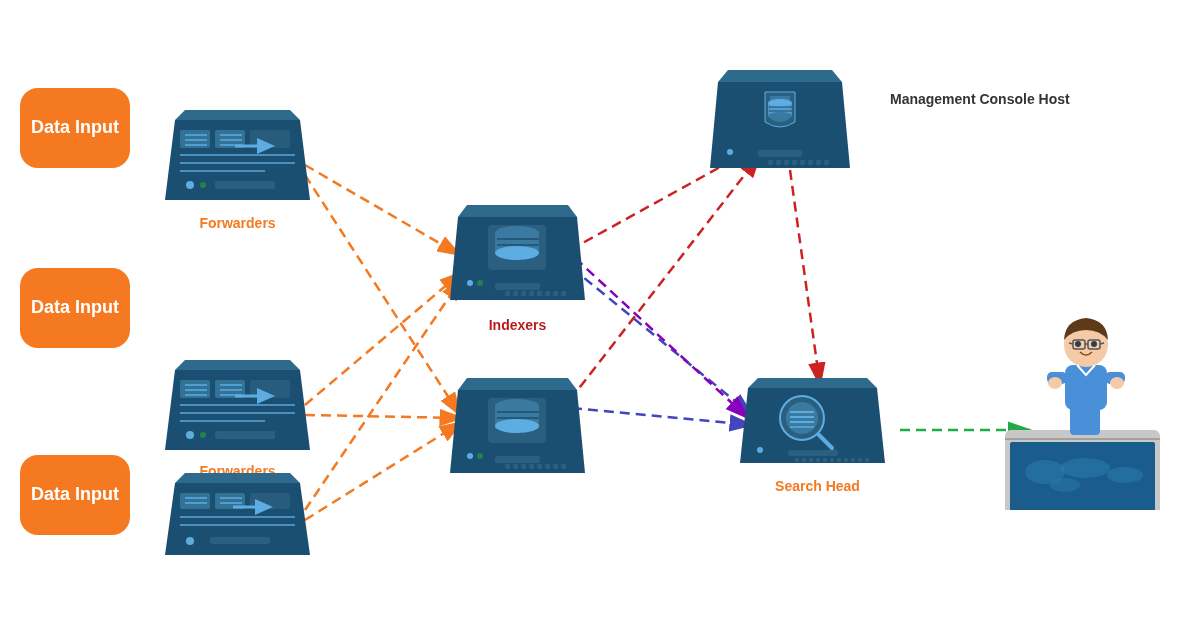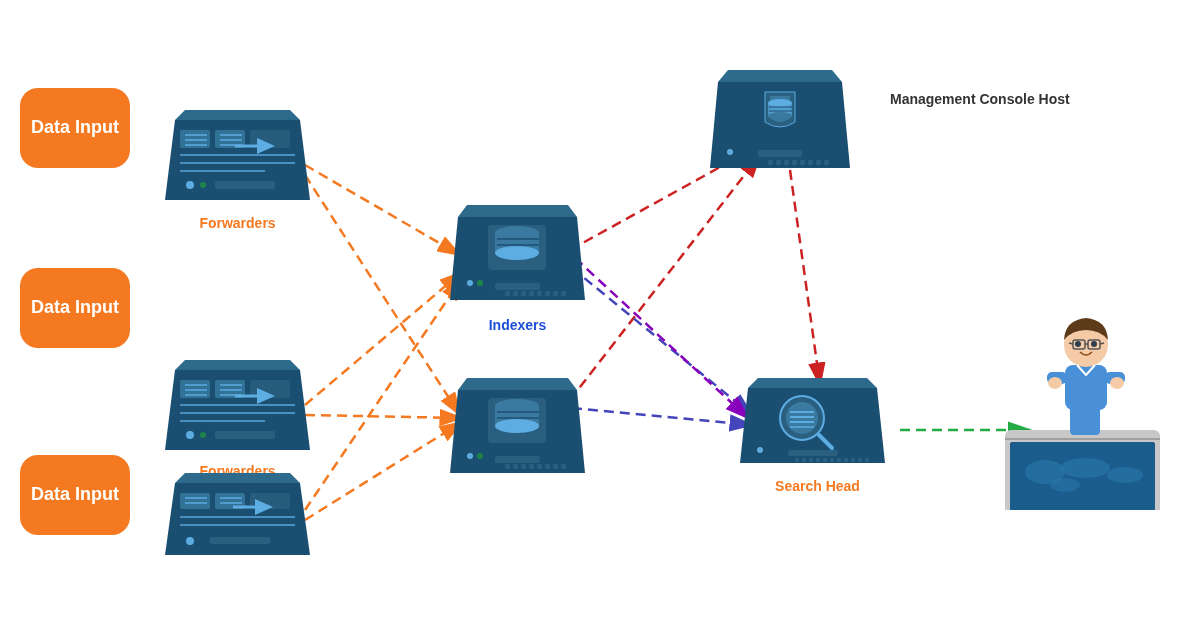--- a/index.html
+++ b/index.html
@@ -224,21 +224,21 @@
 
     <rect x="55" y="96" width="5" height="5" rx="1" fill="#2A5F80"></rect>
     <rect x="63" y="96" width="5" height="5" rx="1" fill="#2A5F80"></rect>
     <rect x="71" y="96" width="5" height="5" rx="1" fill="#2A5F80"></rect>
     <rect x="79" y="96" width="5" height="5" rx="1" fill="#2A5F80"></rect>
     <rect x="87" y="96" width="5" height="5" rx="1" fill="#2A5F80"></rect>
     <rect x="95" y="96" width="5" height="5" rx="1" fill="#2A5F80"></rect>
     <rect x="103" y="96" width="5" height="5" rx="1" fill="#2A5F80"></rect>
     <rect x="111" y="96" width="5" height="5" rx="1" fill="#2A5F80"></rect>
   </svg>
-  <div class="component-label" style="top:317px; left:450px; width:135px; color:#1d4ed8;">Indexers</div>
+  <div class="component-label" style="top:317px; left:450px; width:135px; color:#b91c1c;">Indexers</div>
 
   <svg class="server-svg" style="position:absolute; top:368px; left:450px;" width="135" height="115" viewBox="0 0 135 115">
     <polygon points="8,22 127,22 135,105 0,105" fill="#1B4F72"></polygon>
     <polygon points="8,22 127,22 118,10 17,10" fill="#2E6A8C"></polygon>
     <rect x="38" y="30" width="58" height="45" rx="4" fill="#2A5F80"></rect>
     <ellipse cx="67" cy="38" rx="22" ry="7" fill="#3A7AA0"></ellipse>
     <rect x="45" y="38" width="44" height="20" fill="#3A7AA0"></rect>
     <ellipse cx="67" cy="58" rx="22" ry="7" fill="#5DADE2"></ellipse>
     <line x1="47" y1="44" x2="89" y2="44" stroke="#1B4F72" stroke-width="1.5"></line>
     <line x1="47" y1="50" x2="89" y2="50" stroke="#1B4F72" stroke-width="1.5"></line>

